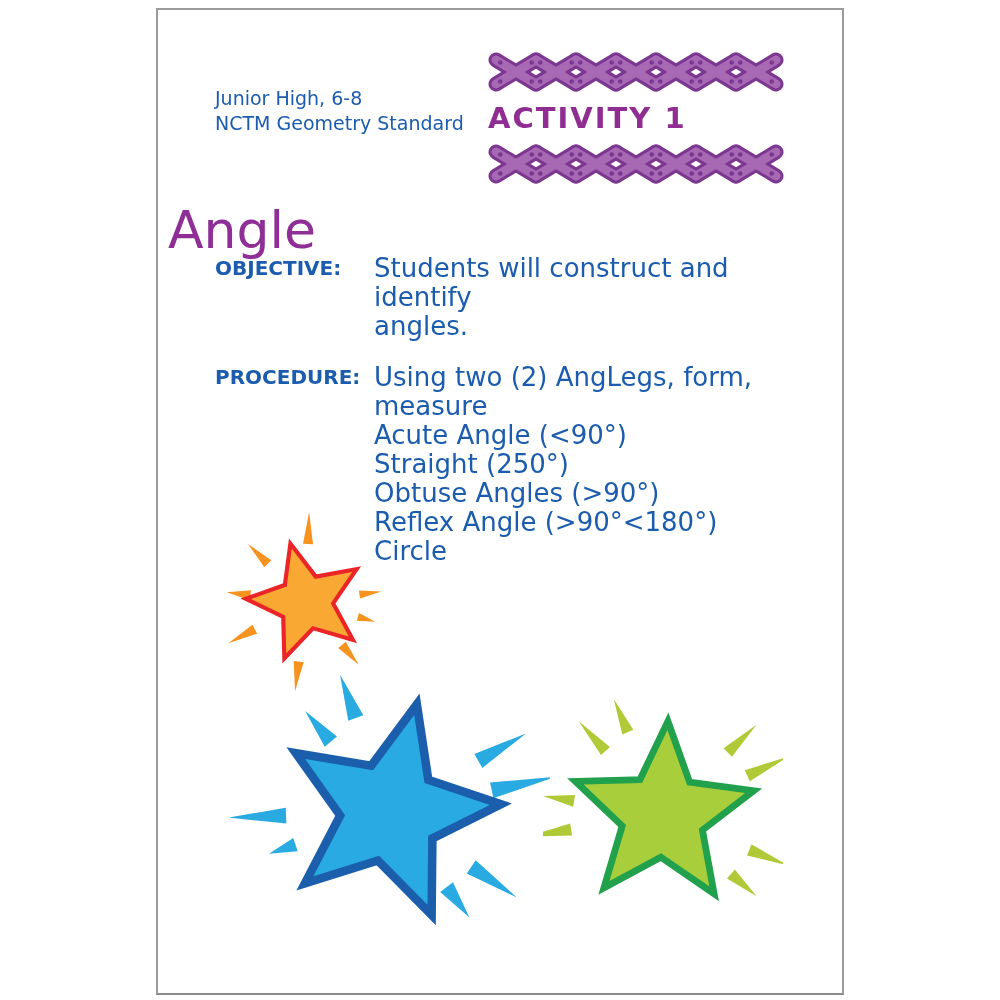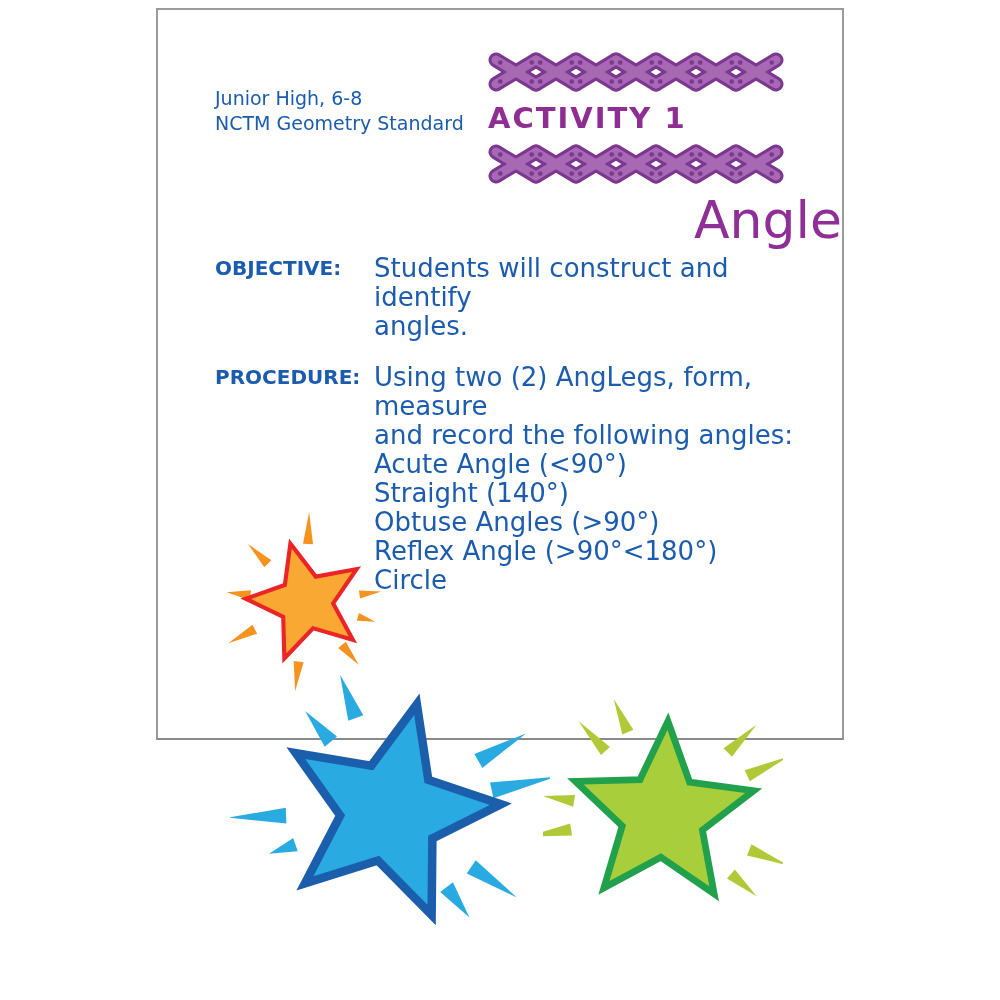--- a/index.html
+++ b/index.html
@@ -2,38 +2,38 @@
 <html style="--text-blue: #1B5CAE; --purple: #8F2D93; --title-purple: #8E2E96; --braid-fill: #A768B4; --braid-outline: #7C3790; --orange-star-fill: #F9A933; --orange-star-outline: #EB2428; --orange-ray: #F6921E; --blue-star-fill: #29ABE2; --blue-star-outline: #1B5EAC; --green-star-fill: #A8CE3B; --green-star-outline: #22A14D; --green-ray: #AFCA36;"><head>
 <meta charset="utf-8">
 <style>
   html,body{margin:0;padding:0;}
   body{
     width:1000px;height:1000px;background:#ffffff;
     font-family:"DejaVu Sans","Liberation Sans",sans-serif;
     position:relative;overflow:hidden;
   }
   .card{
-    position:absolute;left:156px;top:8px;width:688px;height:732px;
+    position:absolute;left:156px;top:8px;width:688px;height:987px;
     background:#fff;border:2px solid #9b9b9b;border-bottom-color:#8a8a8a;
     box-sizing:border-box;
   }
   .hdr-meta{
     position:absolute;left:57px;top:76px;
     color:var(--text-blue);font-size:19px;line-height:25px;font-weight:500;
     white-space:nowrap;
   }
   .banner{position:absolute;left:330px;top:38px;width:296px;}
   .braid{width:296px;height:48px;display:block;}
   .activity{
     font-size:29px;line-height:44px;letter-spacing:2px;
     color:var(--purple);font-weight:600;white-space:nowrap;
   }
   .title{
-    position:absolute;left:0;top:180px;width:100%;margin:0;
-    text-align:right;font-size:52px;font-weight:500;color:var(--title-purple);
+    position:absolute;left:0;top:180px;width:100%;margin:10px;
+    text-align:left;font-size:52px;font-weight:500;color:var(--title-purple);
   }
   .sections{position:absolute;left:57px;top:244px;width:590px;}
   .row{display:flex;margin-bottom:22px;}
   .row .label{
     flex:none;width:159px;font-weight:bold;font-size:20px;
     color:var(--text-blue);line-height:29px;
   }
   .row .body{font-size:26px;color:var(--text-blue);line-height:29px;}
   .starburst{position:absolute;pointer-events:none;}
   .star-orange-pos{left:53px;top:497px;width:190px;height:190px;}
@@ -187,23 +187,22 @@
         <div>Students will construct and identify</div>
         <div>angles.</div>
       </div>
     </div>
 
 
     <div class="row">
       <div class="label">PROCEDURE:</div>
       <div class="body">
         <div>Using two (2) AngLegs, form, measure</div>
-        <div>and record the following angles:</div>
         <div>Acute Angle (&lt;90°)</div>
-        <div>Straight (140°)</div>
+        <div>Straight (250°)</div>
         <div>Obtuse Angles (&gt;90°)</div>
         <div>Reflex Angle (&gt;90°&lt;180°)</div>
         <div>Circle</div>
       </div>
     </div>
 
   </div>
 
   <svg class="starburst star-orange-pos" viewBox="-95 -95 190 190">
     <g transform="rotate(-88)">

